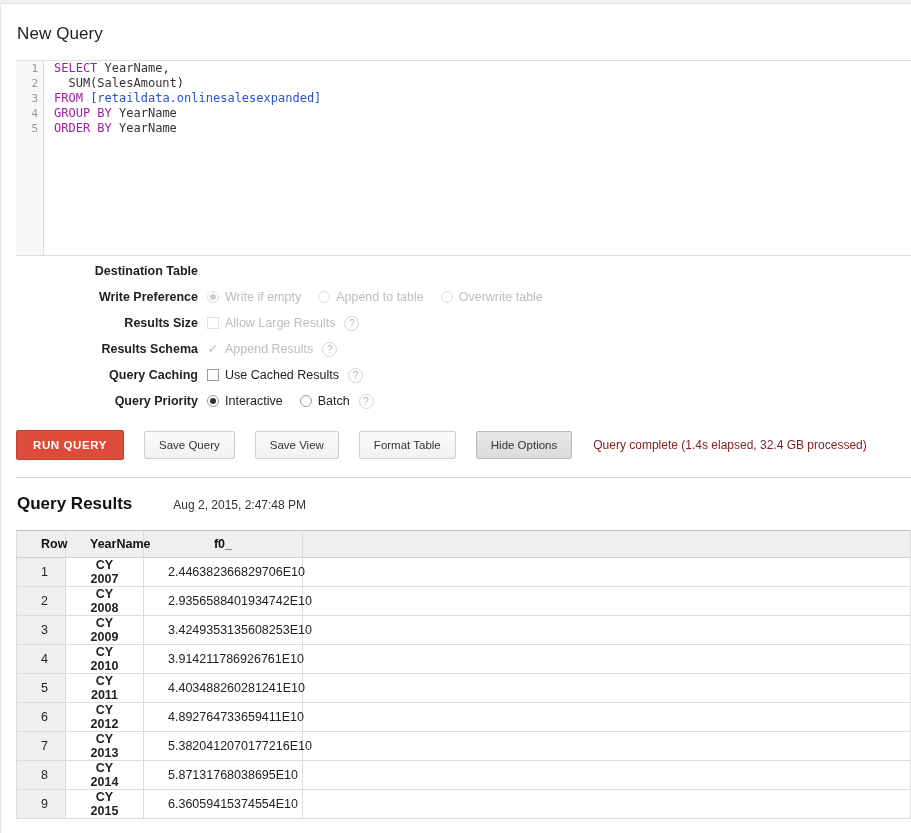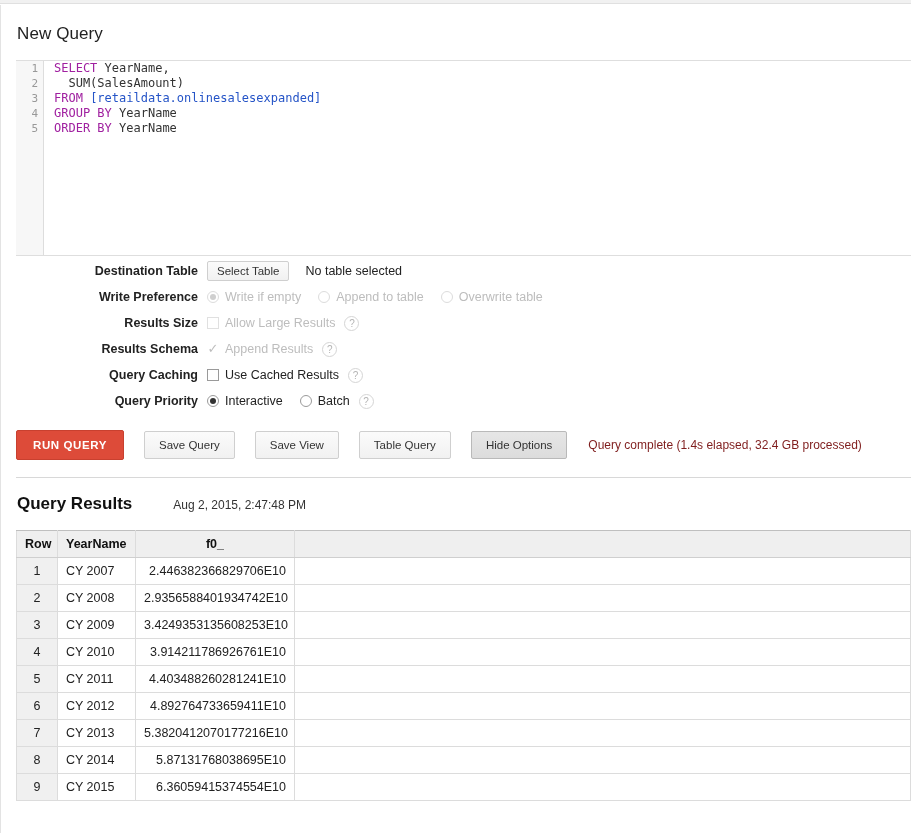--- a/index.html
+++ b/index.html
@@ -280,42 +280,42 @@
     left: 16px;
     width: 895px;
     border-collapse: collapse;
     table-layout: fixed;
     font-size: 12.5px;
   }
   .results-table th, .results-table td {
     border: 1px solid #dcdcdc;
     height: 27px;
     box-sizing: border-box;
-    padding: 0 8px;
+    padding: 0 24px;
     font-weight: normal;
     color: #222222;
   }
   .results-table thead th {
     background: #efefef;
     border-top: 1px solid #bfbfbf;
     border-bottom: 1px solid #cfcfcf;
     font-weight: bold;
     font-size: 12.5px;
     color: #111111;
   }
   .col-row   { width: 41px;  text-align: center; }
   .col-year  { width: 78px;  text-align: left; }
   .col-f0    { width: 159px; text-align: center; }
   .col-pad   { width: auto; }
   .results-table tbody td.cell-row {
     background: #f0f0f0;
     text-align: center;
     color: #222;
   }
-  .results-table tbody td.cell-year { text-align: left; }
+  .results-table tbody td.cell-year { text-align: center; font-weight: bold; }
   .results-table tbody td.cell-f0   { text-align: right; }
   .results-table tbody td.cell-pad  { background: #ffffff; }
 </style>
 </head>
 <body>
 
 <div id="page">
 
   <div class="top-strip"></div>
   <div class="left-rail"></div>
@@ -330,24 +330,20 @@
         <div class="gutter-num">4</div>
         <div class="gutter-num">5</div>
       </div>
     <div class="editor-code" id="code"><span class="ln"><span class="kw">SELECT</span><span class="ident"> YearName,</span></span><span class="ln"><span class="ident">  SUM(SalesAmount)</span></span><span class="ln"><span class="kw">FROM</span><span class="ident"> </span><span class="tbl">[retaildata.onlinesalesexpanded]</span></span><span class="ln"><span class="kw">GROUP</span><span class="ident"> </span><span class="kw">BY</span><span class="ident"> YearName</span></span><span class="ln"><span class="kw">ORDER</span><span class="ident"> </span><span class="kw">BY</span><span class="ident"> YearName</span></span></div>
   </div>
 
   <div class="options">
 
     <div class="opt-row">
       <div class="opt-label">Destination Table</div>
-      <div class="opt-ctrls">
-        <button class="btn btn-selecttable">Select Table</button>
-        <span class="notable">No table selected</span>
-      </div>
     </div>
 
     <div class="opt-row">
       <div class="opt-label">Write Preference</div>
       <div class="opt-ctrls">
         <div class="ctrl-group">
           <span class="radio dim checked"></span>
           <span class="ctrl-text dim">Write if empty</span>
         </div>
         <div class="ctrl-group">
@@ -408,21 +404,21 @@
         </div>
       </div>
     </div>
 
   </div>
 
   <div class="actionbar">
     <button class="btn-run">RUN QUERY</button>
     <button class="btn btn-spaced">Save Query</button>
     <button class="btn btn-spaced">Save View</button>
-    <button class="btn btn-spaced">Table Query</button>
+    <button class="btn btn-spaced">Format Table</button>
     <button class="btn btn-spaced pressed">Hide Options</button>
     <span class="status">Query complete (1.4s elapsed, 32.4 GB processed)</span>
   </div>
 
   <div class="divider"></div>
 
   <div class="results-head">
     <span class="results-title">Query Results</span>
     <span class="results-time">Aug 2, 2015, 2:47:48 PM</span>
   </div>

